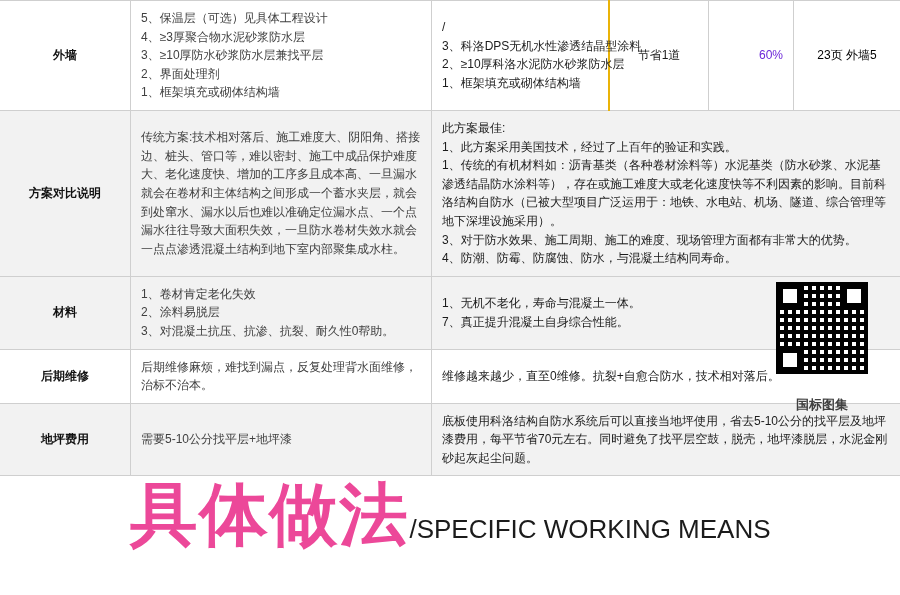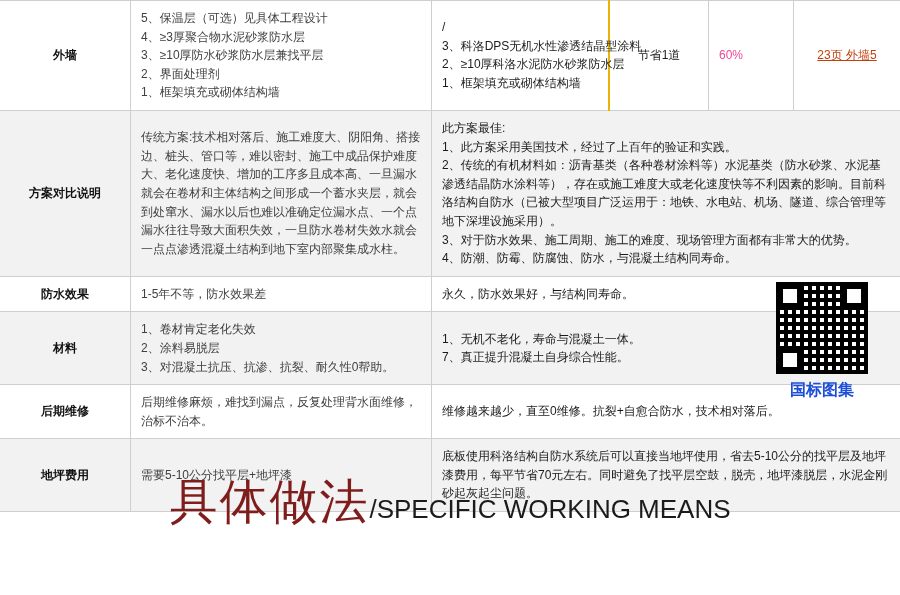--- a/index.html
+++ b/index.html
@@ -56,30 +56,29 @@
     background: #ffffff;
   }
   td.col-narrow-1 {
     width: 78px;
     text-align: center;
     border-left: 2px solid #eab308;
     color: #1b1b1b;
   }
   td.col-narrow-2 {
     width: 64px;
-    text-align: left;
+    text-align: right;
     border-left: 1px solid #cfcfcf;
-    color: #ec4899;
+    color: #6d28d9;
   }
   td.col-narrow-3 {
     width: 86px;
     text-align: center;
     border-left: 1px solid #cfcfcf;
-    color: #c2410c;
-    text-decoration: underline;
+    color: #000000;
   }
   .lines > div {
     white-space: nowrap;
   }
   .lines.wrap > div {
     white-space: normal;
   }
   .slash {
     color: #1b1b1b;
   }
@@ -117,39 +116,39 @@
     position: absolute;
     left: 2px;
     bottom: 2px;
     width: 24px;
     height: 24px;
     background: #fff;
     border: 5px solid #000;
     box-sizing: border-box;
   }
   .qr-caption {
-    margin-top: 6px;
-    font-size: 16px;
+    margin-top: 22px;
+    font-size: 13px;
     font-weight: bold;
-    color: #1d4ed8;
+    color: #404040;
   }
   
   .banner {
     position: absolute;
     left: 0;
     top: 470px;
     width: 900px;
     text-align: center;
     white-space: nowrap;
   }
   .banner-cn {
     font-family: "DejaVu Sans", sans-serif;
-    font-size: 48px;
-    font-weight: normal;
-    color: #7f1d1d;
+    font-size: 68px;
+    font-weight: bold;
+    color: #ec4899;
     letter-spacing: 2px;
     vertical-align: baseline;
   }
   .banner-en {
     font-family: "Liberation Sans", sans-serif;
     font-size: 26px;
     color: #1b1b1b;
     vertical-align: baseline;
     letter-spacing: 0px;
   }
@@ -189,40 +188,27 @@
         <td class="label">方案对比说明</td>
         <td class="col-old">
           <div class="lines wrap">
             <div>传统方案:技术相对落后、施工难度大、阴阳角、搭接边、桩头、管口等，难以密封、施工中成品保护难度大、老化速度快、增加的工序多且成本高、一旦漏水就会在卷材和主体结构之间形成一个蓄水夹层，就会到处窜水、漏水以后也难以准确定位漏水点、一个点漏水往往导致大面积失效，一旦防水卷材失效水就会一点点渗透混凝土结构到地下室内部聚集成水柱。</div>
           </div>
         </td>
         <td class="col-new" colspan="4">
           <div class="lines wrap">
             <div>此方案最佳:</div>
             <div>1、此方案采用美国技术，经过了上百年的验证和实践。</div>
-            <div>2、传统的有机材料如：沥青基类（各种卷材涂料等）水泥基类（防水砂浆、水泥基渗透结晶防水涂料等），存在或施工难度大或老化速度快等不利因素的影响。目前科洛结构自防水（已被大型项目广泛运用于：地铁、水电站、机场、隧道、综合管理等地下深埋设施采用）。</div>
+            <div>1、传统的有机材料如：沥青基类（各种卷材涂料等）水泥基类（防水砂浆、水泥基渗透结晶防水涂料等），存在或施工难度大或老化速度快等不利因素的影响。目前科洛结构自防水（已被大型项目广泛运用于：地铁、水电站、机场、隧道、综合管理等地下深埋设施采用）。</div>
             <div>3、对于防水效果、施工周期、施工的难度、现场管理方面都有非常大的优势。</div>
             <div>4、防潮、防霉、防腐蚀、防水，与混凝土结构同寿命。</div>
           </div>
         </td>
       </tr>
 
-      <tr class="plain">
-        <td class="label">防水效果</td>
-        <td class="col-old">
-          <div class="lines wrap">
-            <div>1-5年不等，防水效果差</div>
-          </div>
-        </td>
-        <td class="col-new" colspan="4">
-          <div class="lines wrap">
-            <div>永久，防水效果好，与结构同寿命。</div>
-          </div>
-        </td>
-      </tr>
 
       <tr class="shaded">
         <td class="label">材料</td>
         <td class="col-old">
           <div class="lines wrap">
             <div>1、卷材肯定老化失效</div>
             <div>2、涂料易脱层</div>
             <div>3、对混凝土抗压、抗渗、抗裂、耐久性0帮助。</div>
           </div>
         </td>

